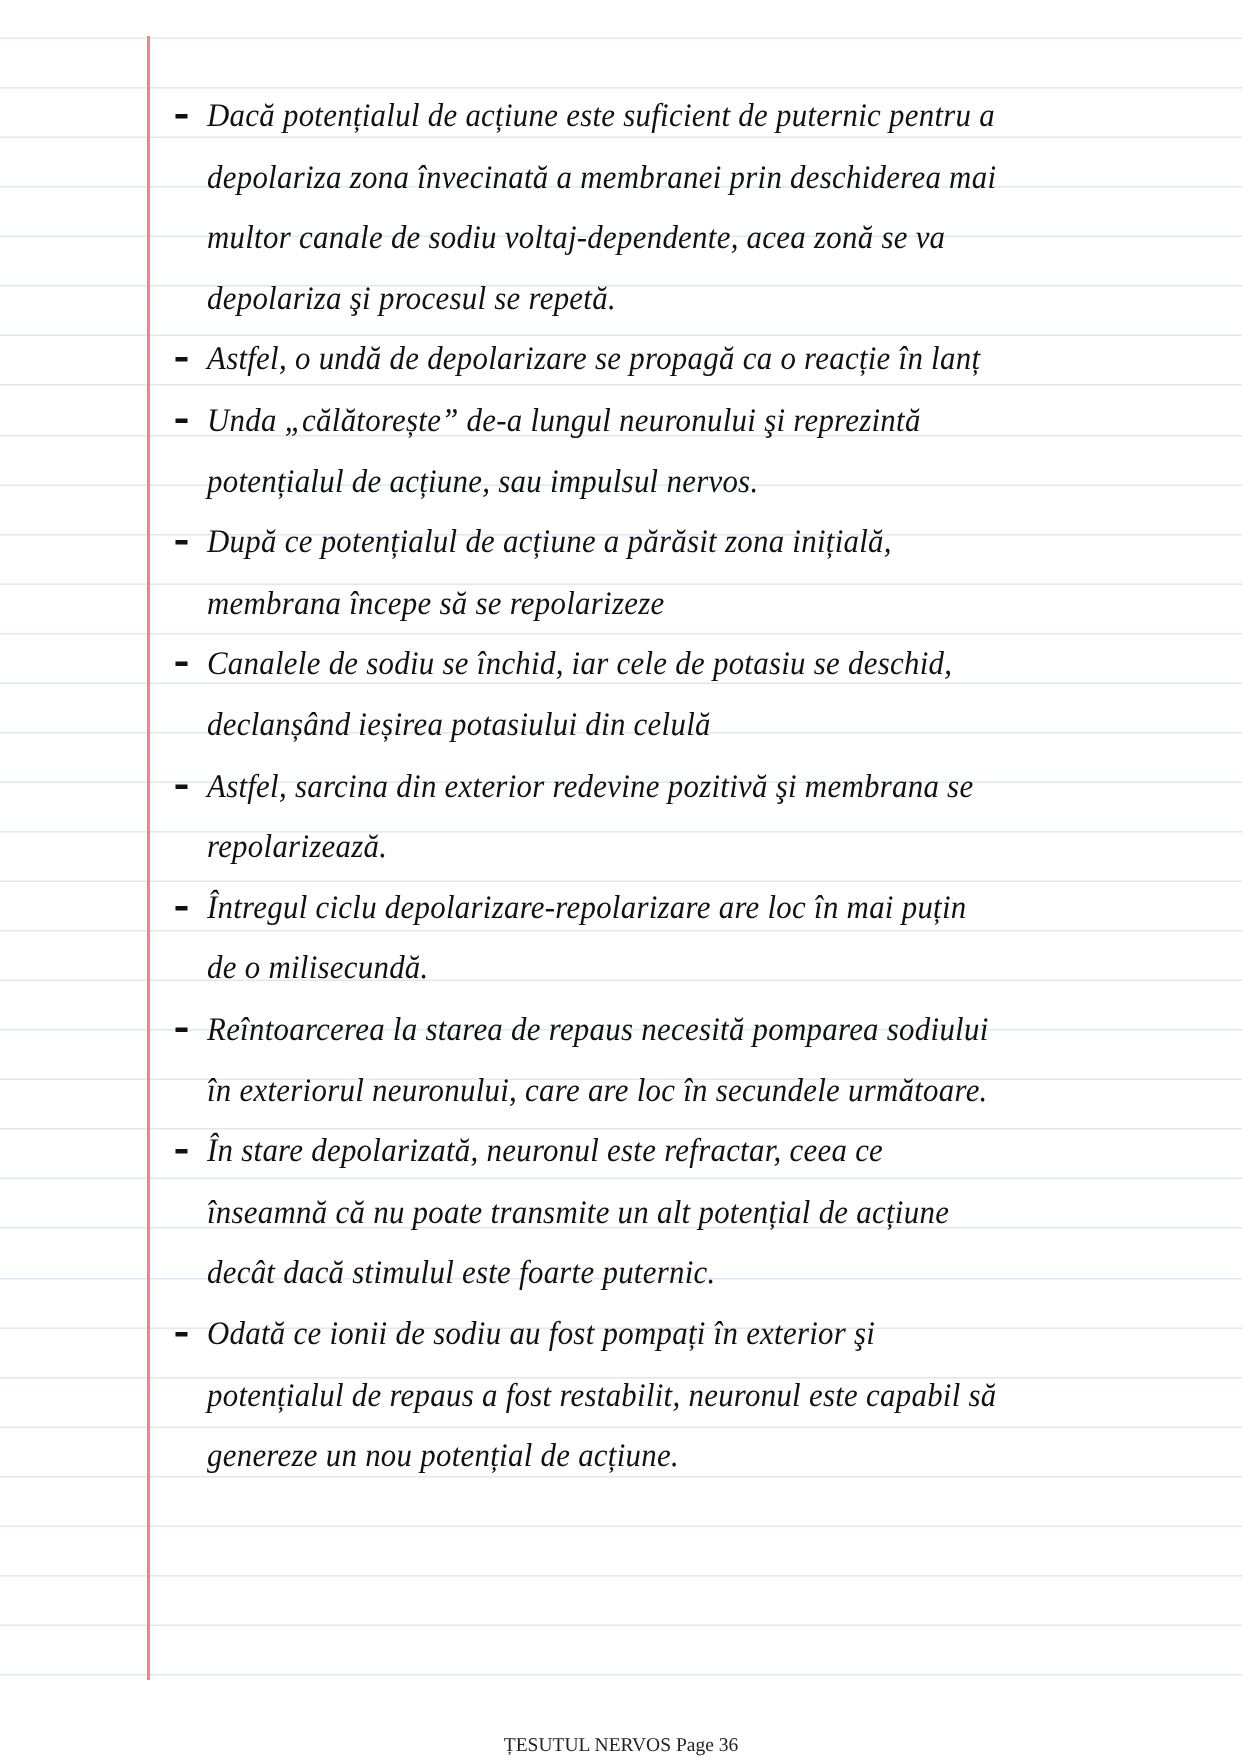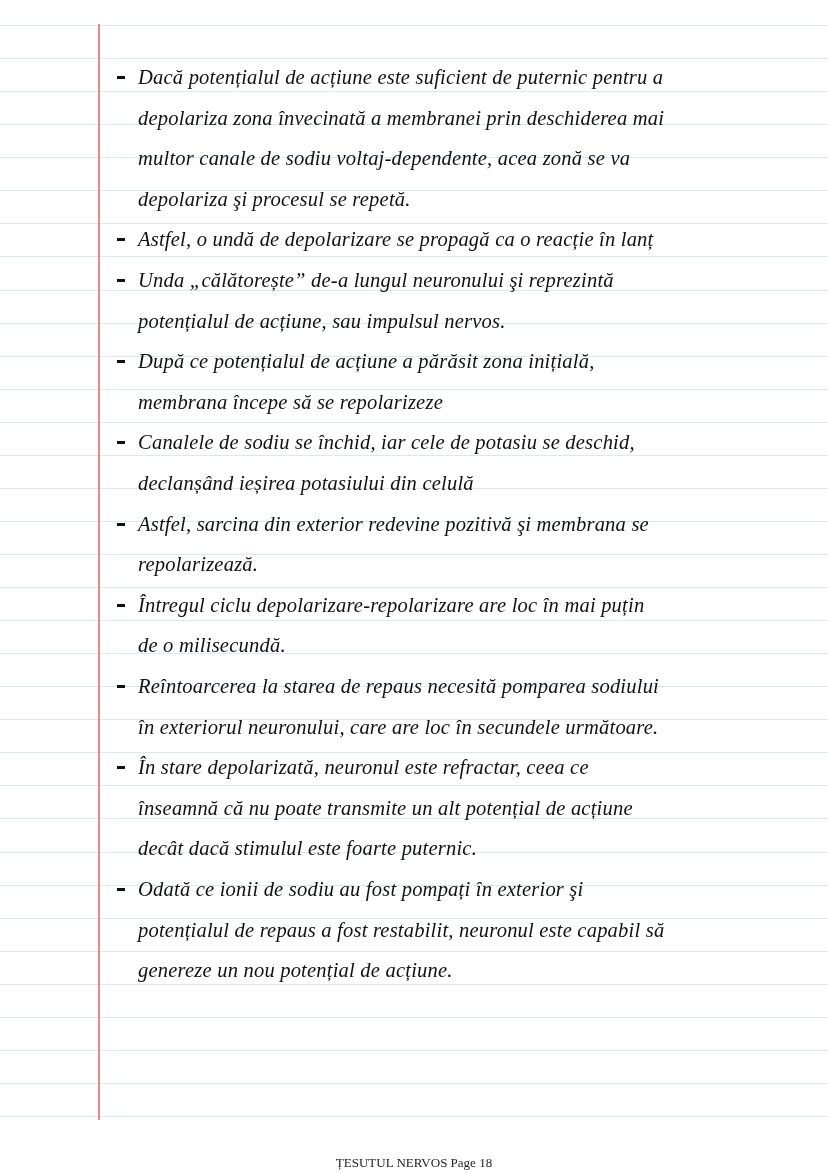--- a/index.html
+++ b/index.html
@@ -159,13 +159,13 @@
       <div class="text-line" style="top: 837.4px; transform-origin: left top; transform: scaleX(0.935);">decât dacă stimulul este foarte puternic.</div>
     </div>
     <div>
       <div class="dash" style="top: 888px;"></div>
       <div class="text-line" style="top: 878px; transform-origin: left top; transform: scaleX(0.935);">Odată ce ionii de sodiu au fost pompați în exterior şi</div>
       <div class="text-line" style="top: 918.6px; transform-origin: left top; transform: scaleX(0.935);">potențialul de repaus a fost restabilit, neuronul este capabil să</div>
       <div class="text-line" style="top: 959.2px; transform-origin: left top; transform: scaleX(0.935);">genereze un nou potențial de acțiune.</div>
     </div>
   </div>
 
-<div class="footer">ȚESUTUL NERVOS Page 18</div>
+<div class="footer">ȚESUTUL NERVOS Page 36</div>
 
 </body></html>

